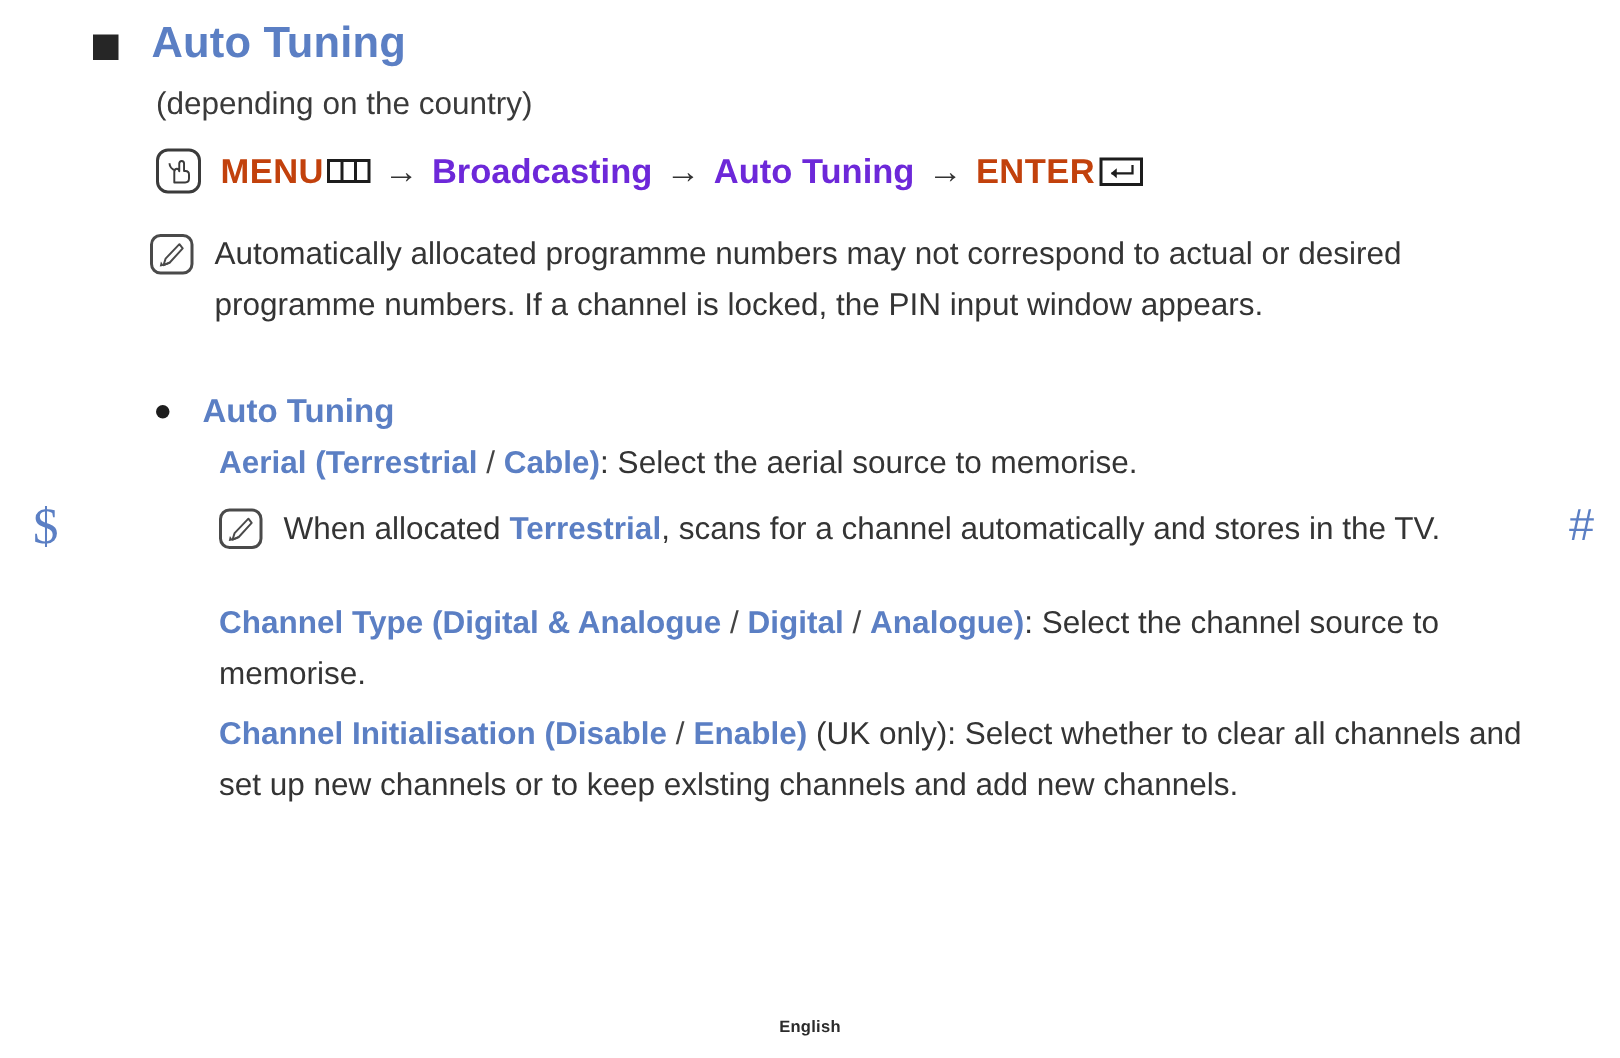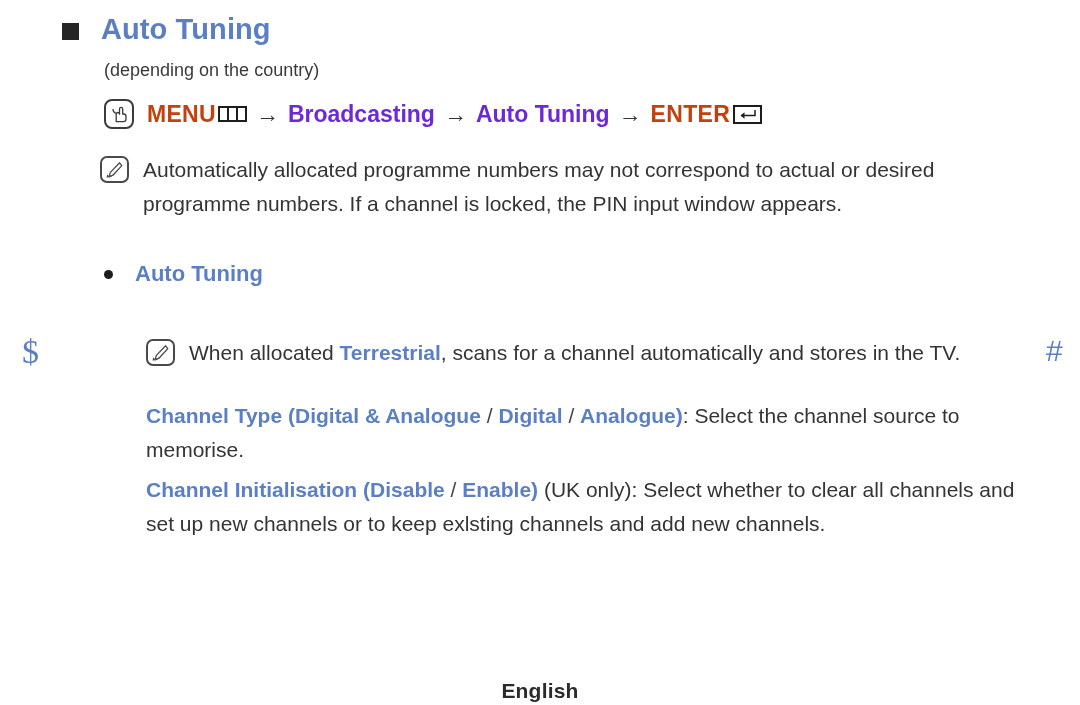--- a/index.html
+++ b/index.html
@@ -55,21 +55,21 @@
     font-size: 29px;
     font-weight: bold;
     line-height: 34px;
     letter-spacing: 0.1px;
   }
 
   .subtitle {
     position: absolute;
     left: 104px;
     top: 56px;
-    font-size: 18px;
+    font-size: 21px;
     color: #3a3a3a;
     line-height: 28px;
   }
 
   
   .menu-row {
     position: absolute;
     left: 104px;
     top: 99px;
     display: flex;
@@ -211,21 +211,21 @@
     font-weight: normal;
   }
 
   
   .footer {
     position: absolute;
     left: 0;
     right: 0;
     top: 679px;
     text-align: center;
-    font-size: 21px;
+    font-size: 11px;
     font-weight: bold;
     color: #2b2b2b;
     letter-spacing: 0.2px;
   }
 </style>
 </head>
 <body>
 
 <div class="page">
 
@@ -271,20 +271,23 @@
       </svg>
     </span>
     <div class="note-body">Automatically allocated programme numbers may not correspond to actual or desired programme numbers. If a channel is locked, the PIN input window appears.</div>
   </div>
 
   <div class="bullet-row">
     <div class="dot"></div>
     <div class="bullet-label">Auto Tuning</div>
   </div>
 
+  <div class="para" id="para-aerial">
+    <span class="b-blue">Aerial (</span><span class="b-blue">Terrestrial</span><span class="sep"> / </span><span class="b-blue">Cable</span><span class="b-blue">)</span><span>: Select the aerial source to memorise.</span>
+  </div>
 
   <div class="note" id="note-2">
     <span class="note-icon">
       <svg width="19" height="18" viewBox="0 0 19 18">
         <path d="M14.6 1.8 L5.4 11.4 L4.0 15.8 L8.2 14.0 L16.8 4.6 Z" fill="none" stroke="#4a4a4a" stroke-width="1.3" stroke-linejoin="round"></path>
         <path d="M4.0 15.8 C5.6 15.2 7.0 14.7 8.2 14.0" fill="none" stroke="#4a4a4a" stroke-width="1.2"></path>
         <path d="M1.5 16.6 C3.2 16.6 4.0 16.2 4.0 15.8 L2.3 13.3 Z" fill="#4a4a4a"></path>
       </svg>
     </span>
     <div class="note-body">

